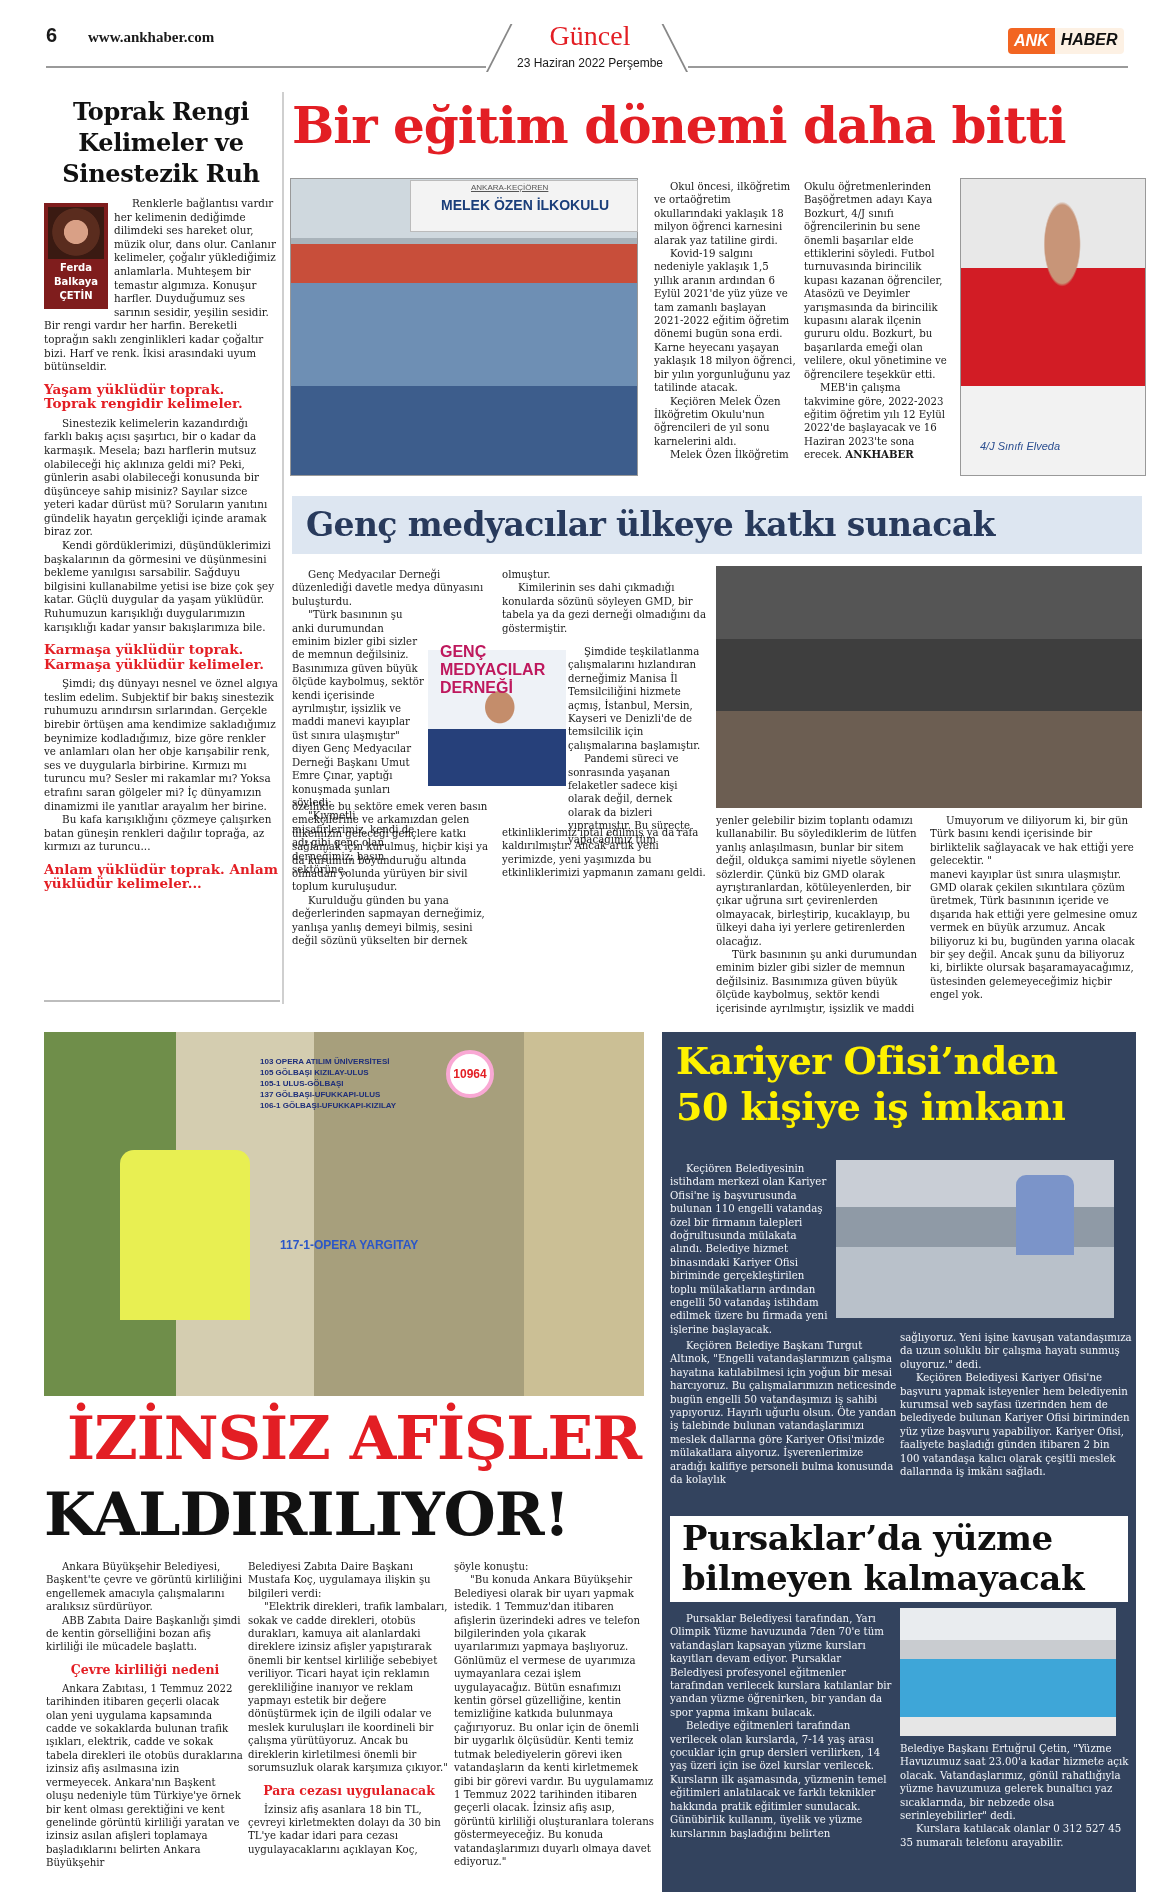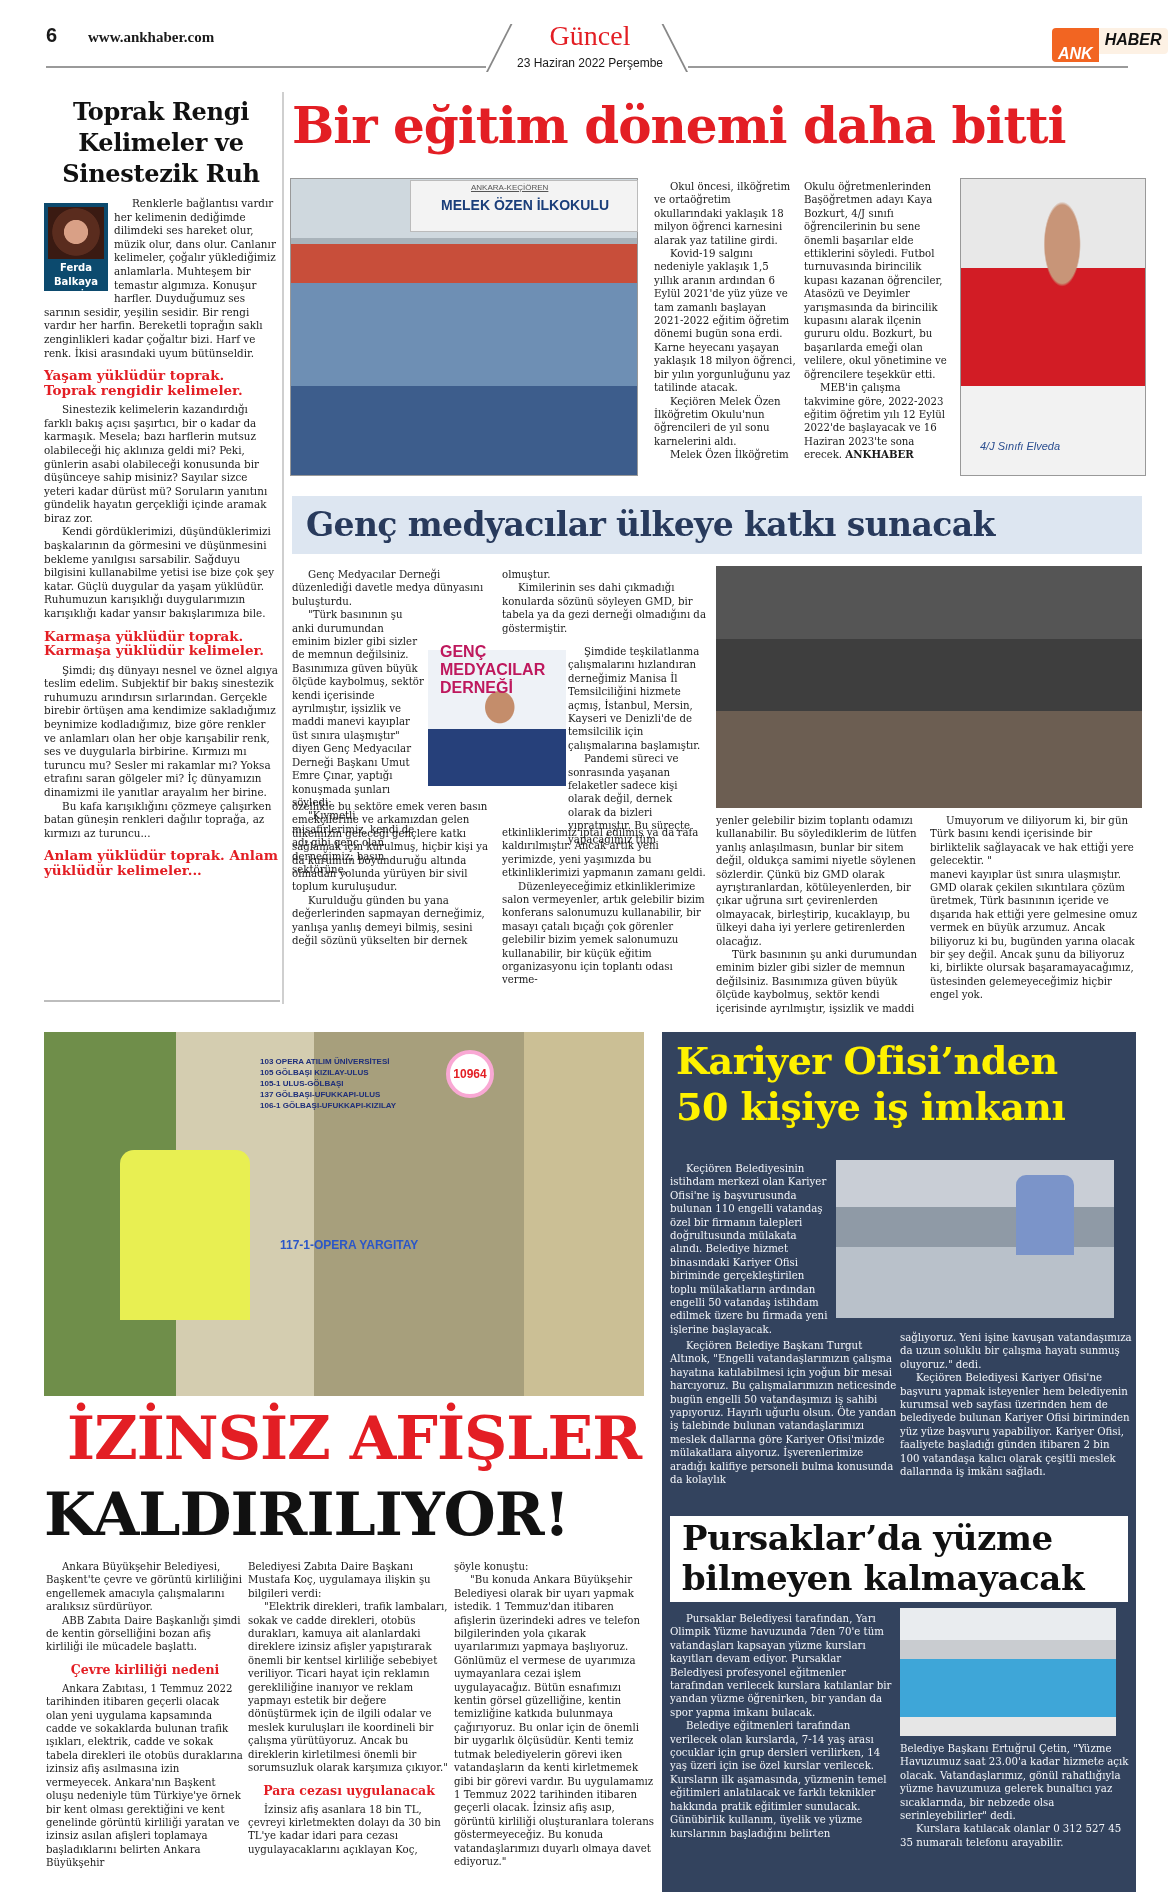--- a/index.html
+++ b/index.html
@@ -10,29 +10,29 @@
   
   .hdr-page { left: 46px; top: 24px; font: bold 20px "Liberation Sans", sans-serif; }
   .hdr-url { left: 88px; top: 29px; font: bold 15px "Liberation Serif", serif; }
   .hdr-rule-l { left: 46px; top: 66px; width: 440px; height: 2px; background: #9a9a9a; }
   .hdr-rule-r { left: 688px; top: 66px; width: 440px; height: 2px; background: #9a9a9a; }
   .hdr-slash-l { left: 486px; top: 24px; width: 2px; height: 48px; background: #888; transform: skewX(-27deg); transform-origin: bottom; }
   .hdr-slash-r { left: 686px; top: 24px; width: 2px; height: 48px; background: #888; transform: skewX(27deg); transform-origin: bottom; }
   .hdr-section { left: 500px; top: 20px; width: 180px; text-align: center; color: #e31e24; font: 28px "Liberation Serif", serif; }
   .hdr-date { left: 490px; top: 56px; width: 200px; text-align: center; font: 12px "Liberation Sans Narrow", "Liberation Sans", sans-serif; }
   .logo { left: 1008px; top: 28px; height: 26px; display: flex; font: bold italic 16px "Liberation Sans", sans-serif; }
-  .logo-ank { background: #f26522; color: #fff; padding: 17px 6px; border-radius: 4px 0 0 4px; margin-left: 44px; }
+  .logo-ank { background: #f26522; color: #fff; padding: 4px 6px; border-radius: 4px 0 0 4px; }
   .logo-haber { background: #fdf1e4; color: #111; padding: 3px 6px; border-radius: 0 4px 4px 0; }
 
   
   .col-left { left: 44px; top: 96px; width: 234px; }
   .col-sep { left: 282px; top: 92px; width: 2px; height: 912px; background: #cfcfcf; }
   .col-bottom { left: 44px; top: 1000px; width: 236px; height: 2px; background: #bdbdbd; }
   .col-title { font: 900 24px/31px "DejaVu Serif", serif; text-align: center; color: #111; letter-spacing: -0.3px; }
-  .author-box { float: left; width: 64px; height: 88px; background: #0c4a6e; margin: 6px 6px 2px 0; position: relative; }
+  .author-box { float: left; width: 64px; height: 106px; background: #7f1d1d; margin: 6px 6px 2px 0; position: relative; }
   .author-photo { position: absolute; left: 4px; top: 4px; width: 56px; height: 52px; background: radial-gradient(circle at 50% 48%, #d9a086 0 30%, #5a2c1e 32% 60%, #3a1a12 62%); }
   .author-name { position: absolute; left: 0; top: 58px; width: 64px; text-align: center; color: #fff; font: bold 10px/14px "DejaVu Sans", sans-serif; }
   .txt { font: 10.4px/13.6px "DejaVu Serif", serif; text-align: left; }
   .txt p { text-indent: 18px; }
   .sub-red { color: #e31e24; font: bold 13.5px/14.5px "DejaVu Serif", serif; margin: 8px 0 6px; }
 
   
   .h1-main { left: 292px; top: 96px; width: 850px; color: #e31e24; font: 900 50px/60px "DejaVu Serif", serif; letter-spacing: -1px; white-space: nowrap; }
   .photo-school { left: 290px; top: 178px; width: 348px; height: 298px; background:
       linear-gradient(180deg, #cfd8de 0 20%, #a9b3ba 20% 22%, #c84e3a 22% 35%, #6e8fb4 35% 70%, #3d5d8c 70% 100%); border: 1px solid #999; }
@@ -176,21 +176,20 @@
   <p>Kimilerinin ses dahi çıkmadığı konularda sözünü söyleyen GMD, bir tabela ya da gezi derneği olmadığını da göstermiştir.</p>
 </div>
 <div class="abs photo-gmd"></div>
 <div class="abs photo-gmd-txt" style="width:100px">GENÇ MEDYACILAR DERNEĞİ</div>
 <div class="abs a2-c2b t-narrow">
   <p>Şimdide teşkilatlanma çalışmalarını hızlandıran derneğimiz Manisa İl Temsilciliğini hizmete açmış, İstanbul, Mersin, Kayseri ve Denizli'de de temsilcilik için çalışmalarına başlamıştır.</p>
   <p>Pandemi süreci ve sonrasında yaşanan felaketler sadece kişi olarak değil, dernek olarak da bizleri yıpratmıştır. Bu süreçte yapacağımız tüm</p>
 </div>
 <div class="abs a2-c2c t-narrow">
   <p style="text-indent:0">etkinliklerimiz iptal edilmiş ya da rafa kaldırılmıştır. Ancak artık yeni yerimizde, yeni yaşımızda bu etkinliklerimizi yapmanın zamanı geldi.</p>
-  <p>Düzenleyeceğimiz etkinliklerimize salon vermeyenler, artık gelebilir bizim konferans salonumuzu kullanabilir, bir masayı çatalı bıçağı çok görenler gelebilir bizim yemek salonumuzu kullanabilir, bir küçük eğitim organizasyonu için toplantı odası verme-</p>
 </div>
 <div class="abs photo-event"></div>
 <div class="abs a2-c3 t-narrow">
   <p style="text-indent:0">yenler gelebilir bizim toplantı odamızı kullanabilir. Bu söylediklerim de lütfen yanlış anlaşılmasın, bunlar bir sitem değil, oldukça samimi niyetle söylenen sözlerdir. Çünkü biz GMD olarak ayrıştıranlardan, kötüleyenlerden, bir çıkar uğruna sırt çevirenlerden olmayacak, birleştirip, kucaklayıp, bu ülkeyi daha iyi yerlere getirenlerden olacağız.</p>
   <p>Türk basınının şu anki durumundan eminim bizler gibi sizler de memnun değilsiniz. Basınımıza güven büyük ölçüde kaybolmuş, sektör kendi içerisinde ayrılmıştır, işsizlik ve maddi</p>
 </div>
 <div class="abs a2-c4 t-narrow">
   <p>Umuyorum ve diliyorum ki, bir gün Türk basını kendi içerisinde bir birliktelik sağlayacak ve hak ettiği yere gelecektir. "</p>
   <p style="text-indent:0">manevi kayıplar üst sınıra ulaşmıştır. GMD olarak çekilen sıkıntılara çözüm üretmek, Türk basınının içeride ve dışarıda hak ettiği yere gelmesine omuz vermek en büyük arzumuz. Ancak biliyoruz ki bu, bugünden yarına olacak bir şey değil. Ancak şunu da biliyoruz ki, birlikte olursak başaramayacağımız, üstesinden gelemeyeceğimiz hiçbir engel yok.</p>
 </div>

